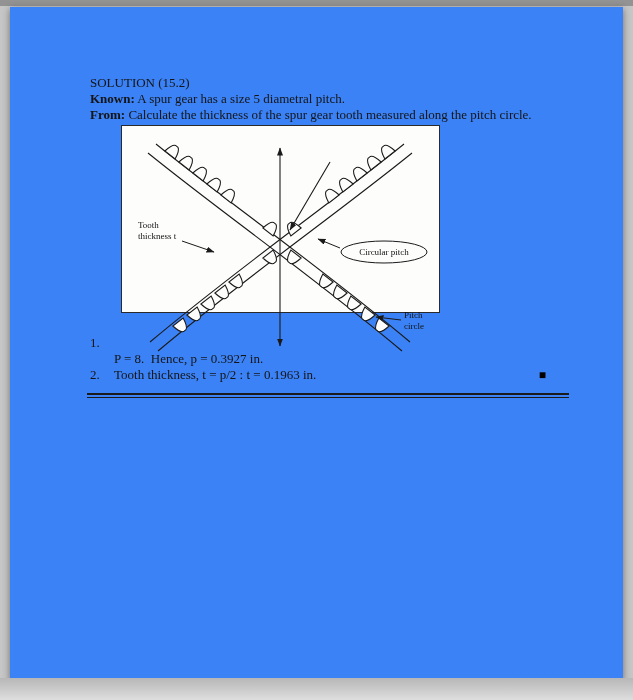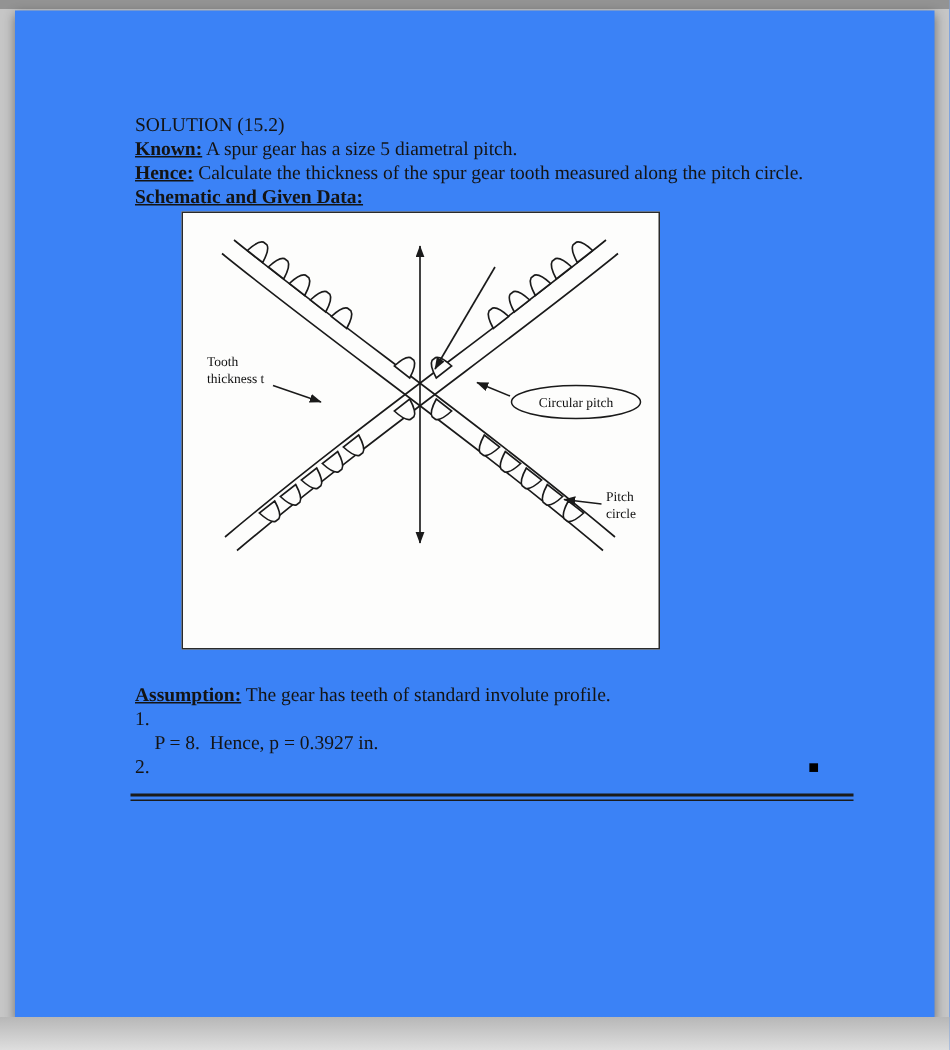--- a/index.html
+++ b/index.html
@@ -17,29 +17,29 @@
     background:#3b82f6;box-shadow:0 2px 7px rgba(0,0,0,.45);
   }
   .content{
     position:absolute;left:80px;top:68px;width:484px;
     font-size:13px;line-height:16px;color:#141414;
   }
   .content p{margin:0;}
   .mb11{margin-bottom:11px;}
   .mb10{margin-bottom:10px;}
   .mb8{margin-bottom:8px;}
-  b{font-weight:bold;text-decoration:underline;}
+  b{font-weight:bold;}
   .figure-box{
-    margin:2px 0 22px 31px;width:319px;height:292px;
+    margin:2px 0 22px 31px;width:319px;height:188px;
     border:1.3px solid #2a2a2a;background:#fdfdfc;box-sizing:border-box;
   }
   .steps{position:relative;width:482px;}
   .step-row{display:flex;align-items:baseline;}
   .step-num{display:inline-block;width:24px;flex:0 0 24px;}
-  .step-cont{margin-left:13px;}
+  .step-cont{margin-left:24px;}
   .spacer{flex:1;}
   .end-marker{
     font-size:12px;line-height:16px;margin-right:26px;color:#000;
   }
   .double-rule{
     margin-top:10px;margin-left:-3px;width:482px;height:2px;
     border-top:2px solid #1b1b1b;border-bottom:1.6px solid #1b1b1b;
   }
   svg text{font-family:"Liberation Serif",serif;font-size:9px;fill:#111;}
 </style>
@@ -47,23 +47,22 @@
 <body>
 
 <div class="top-edge"></div>
 <div class="page">
   <div class="content">
 
     <p>SOLUTION (15.2)</p>
 
     <p class="mb11"><b>Known:</b><span> A spur gear has a size 5 diametral pitch.</span></p>
 
-    <p class="mb10"><b>Hence:</b><span> Calculate the thickness of the spur gear tooth measured along the pitch circle.</span></p>
+    <p class="mb10"><b>From:</b><span> Calculate the thickness of the spur gear tooth measured along the pitch circle.</span></p>
 
-    <p class="mb8"><b>Schematic and Given Data:</b></p>
 
     <div class="figure-box">
       <svg width="316" height="231" viewBox="0 0 316 231">
         <defs>
           <marker id="arr" markerWidth="9" markerHeight="8" refX="7.5" refY="3" orient="auto" markerUnits="userSpaceOnUse">
             <path d="M0,0 L8,3 L0,6 Z" fill="#1a1a1a"></path>
           </marker>
           <marker id="arrs" markerWidth="9" markerHeight="8" refX="7.5" refY="3" orient="auto-start-reverse" markerUnits="userSpaceOnUse">
             <path d="M0,0 L8,3 L0,6 Z" fill="#1a1a1a"></path>
           </marker>
@@ -129,30 +128,30 @@
         </g>
 
         <g>
           <text x="282" y="192">Pitch</text>
           <text x="282" y="203">circle</text>
           <line x1="279" y1="194" x2="254" y2="191" stroke="#1a1a1a" stroke-width="1" marker-end="url(#arr)"></line>
         </g>
       </svg>
     </div>
 
-    <p class="mb10"><b>Assumption:</b><span> The gear has teeth of standard involute profile.</span></p>
 
 
     <div class="steps">
       <div class="step-row">
         <span class="step-num">1.</span>
       </div>
       <div class="step-cont">P = 8.&nbsp; Hence, p = 0.3927 in.</div>
       <div class="step-row">
         <span class="step-num">2.</span>
+        <span>Tooth thickness, t = p/2 : t = 0.1963 in.</span>
         <span class="spacer"></span>
         <span class="end-marker">■</span>
       </div>
     </div>
 
     <div class="double-rule"></div>
 
   </div>
 </div>
 <div class="bottom-shade"></div>

